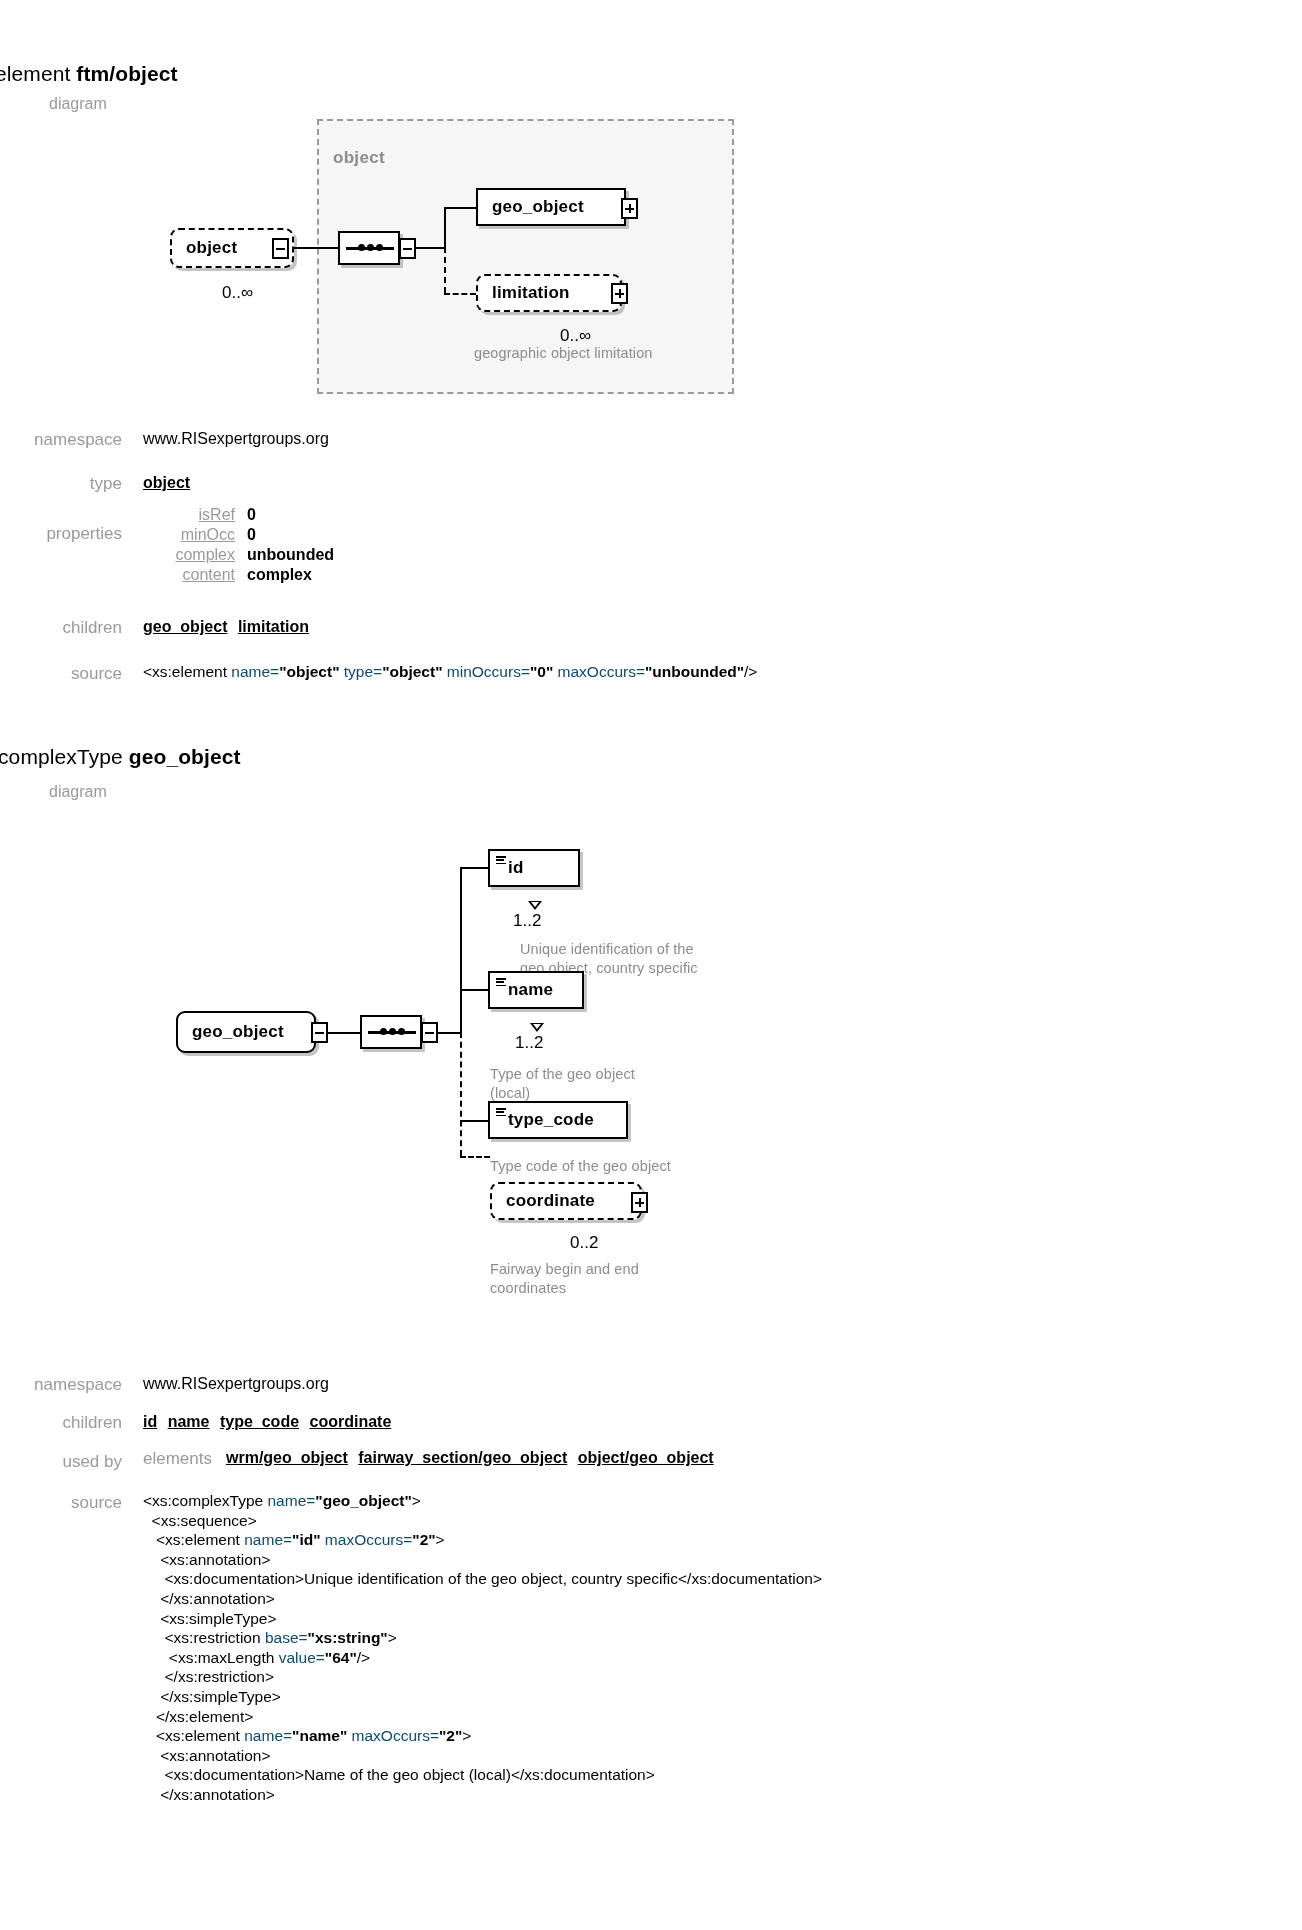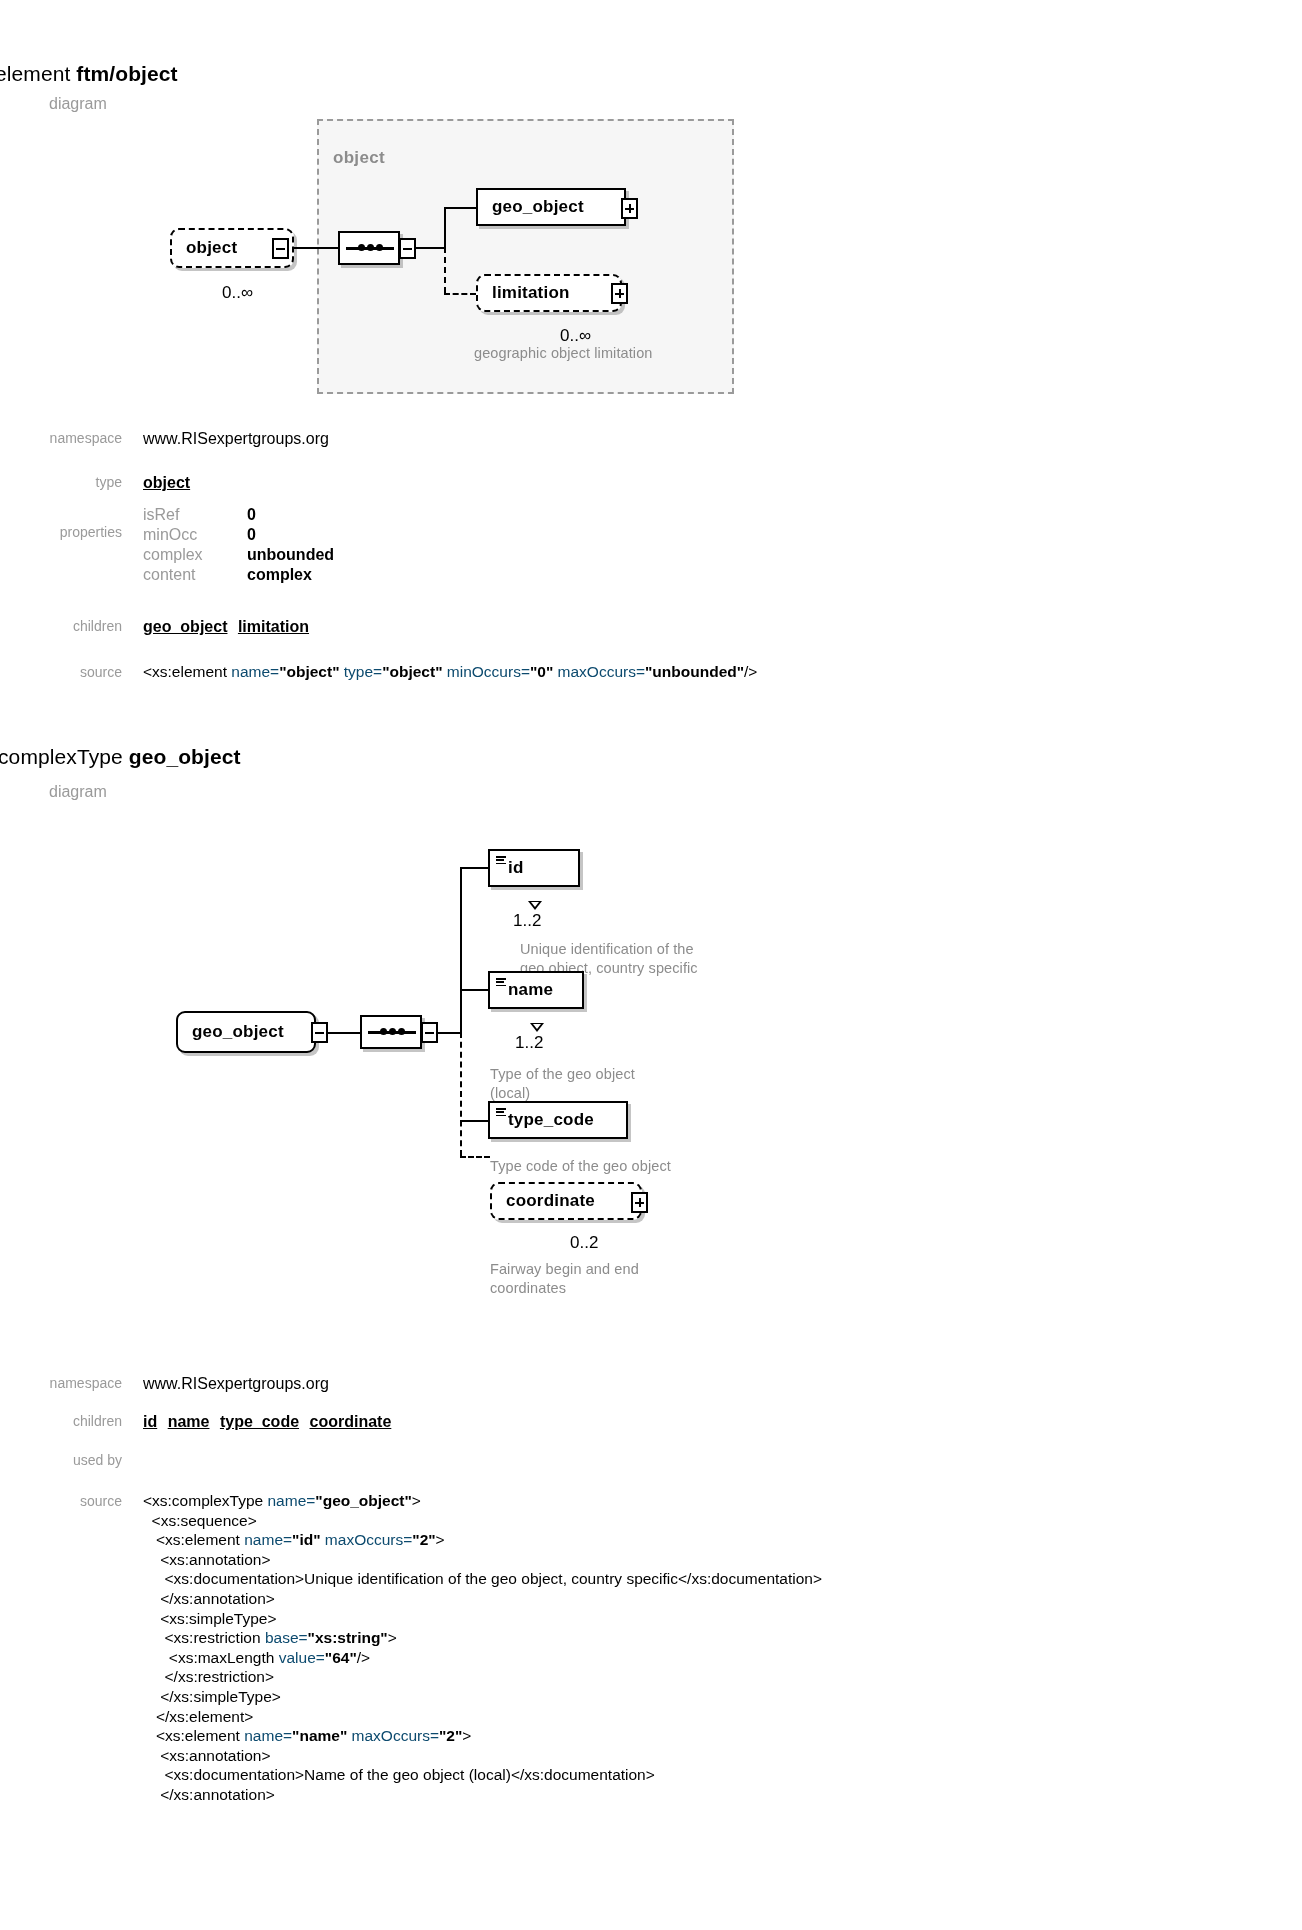--- a/index.html
+++ b/index.html
@@ -27,21 +27,21 @@
     padding: 0;
     letter-spacing: .1px;
     white-space: nowrap;
   }
   .section-title .bold { font-weight: bold; }
 
   
   .row { display: flex; align-items: flex-start; }
   .lbl {
     color: #9a9a9a;
-    font-size: 14px;
+    font-size: 17px;
     text-align: right;
     flex: 0 0 auto;
     white-space: nowrap;
   }
   .val { font-size: 16px; color: #000; }
   .val a, .lnk {
     color: #000;
     text-decoration: underline;
     font-weight: bold;
     cursor: pointer;
@@ -182,21 +182,21 @@
     position:absolute;
     left:-4px; top:-8px;
     border-left: 4px solid transparent;
     border-right: 4px solid transparent;
     border-top: 5px solid #fff;
   }
 
   
   .props { position:absolute; }
   .props .prow { display:flex; margin-bottom: 2px; }
-  .props .pk { width: 92px; color:#9a9a9a; font-size:16px; }
+  .props .pk { width: 92px; text-align:right; color:#9a9a9a; font-size:16px;text-decoration:underline; }
   .props .pv { margin-left: 12px; font-size:16px; font-weight:bold; color:#000; }
 
   
   .src {
     position: absolute;
     font-size: 15.5px;
     line-height: 19.6px;
     color: #000;
     white-space: pre;
     font-family: "Liberation Sans", sans-serif;
@@ -398,20 +398,28 @@
       <div class="val" style="margin-left:21px;">
         <span class="lnk">id</span>
         <span class="lnk" style="margin-left:6px;">name</span>
         <span class="lnk" style="margin-left:6px;">type_code</span>
         <span class="lnk" style="margin-left:6px;">coordinate</span>
       </div>
     </div>
 
     <div class="row" style="position:absolute; left:0px; top:704px;">
       <div class="lbl" style="width:122px; padding-top:3px;">used by</div>
+      <div style="margin-left:21px; display:flex; align-items:flex-start;">
+        <span class="lbl" style="width:auto;">elements</span>
+        <span class="val" style="margin-left:14px;">
+          <span class="lnk">wrm/geo_object</span>
+          <span class="lnk" style="margin-left:6px;">fairway_section/geo_object</span>
+          <span class="lnk" style="margin-left:6px;">object/geo_object</span>
+        </span>
+      </div>
     </div>
 
     <div class="row" style="position:absolute; left:0px; top:748px;">
       <div class="lbl" style="width:122px;">source</div>
       <div class="src" style="position:relative; margin-left:21px; top:-2px;" id="src2"><div><span>&lt;xs:complexType </span><span class="g">name=</span><span class="b">"geo_object"</span><span>&gt;</span></div><div><span>  &lt;xs:sequence&gt;</span></div><div><span>   &lt;xs:element </span><span class="g">name=</span><span class="b">"id" </span><span class="g">maxOccurs=</span><span class="b">"2"</span><span>&gt;</span></div><div><span>    &lt;xs:annotation&gt;</span></div><div><span>     &lt;xs:documentation&gt;Unique identification of the geo object, country specific&lt;/xs:documentation&gt;</span></div><div><span>    &lt;/xs:annotation&gt;</span></div><div><span>    &lt;xs:simpleType&gt;</span></div><div><span>     &lt;xs:restriction </span><span class="g">base=</span><span class="b">"xs:string"</span><span>&gt;</span></div><div><span>      &lt;xs:maxLength </span><span class="g">value=</span><span class="b">"64"</span><span>/&gt;</span></div><div><span>     &lt;/xs:restriction&gt;</span></div><div><span>    &lt;/xs:simpleType&gt;</span></div><div><span>   &lt;/xs:element&gt;</span></div><div><span>   &lt;xs:element </span><span class="g">name=</span><span class="b">"name" </span><span class="g">maxOccurs=</span><span class="b">"2"</span><span>&gt;</span></div><div><span>    &lt;xs:annotation&gt;</span></div><div><span>     &lt;xs:documentation&gt;Name of the geo object (local)&lt;/xs:documentation&gt;</span></div><div><span>    &lt;/xs:annotation&gt;</span></div></div>
     </div>
   </div>
 
 </div>
 

